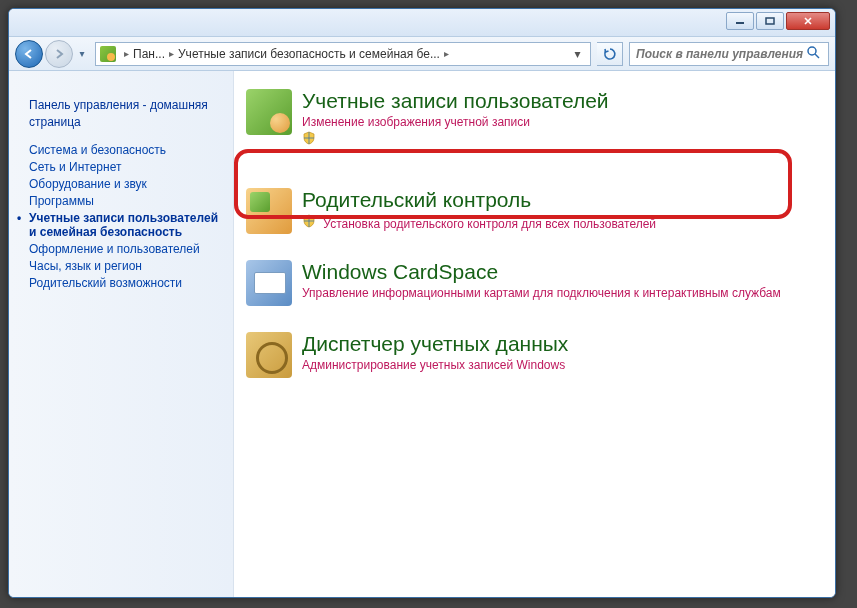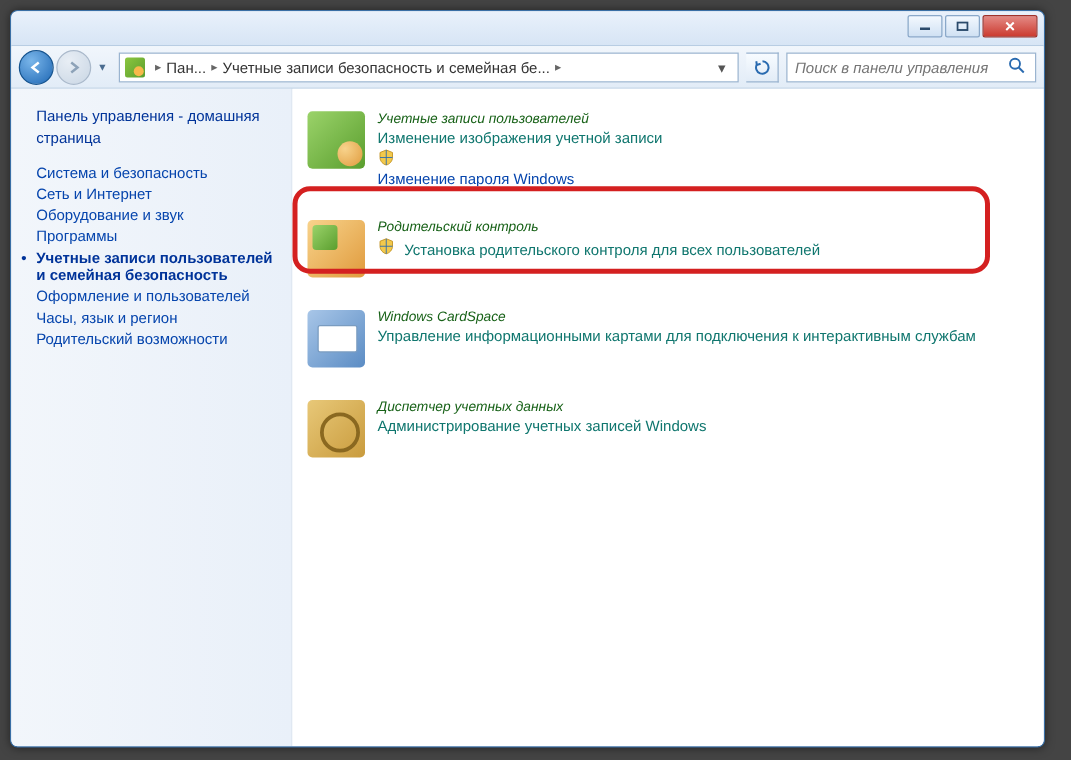--- a/index.html
+++ b/index.html
@@ -89,31 +89,31 @@
     background: linear-gradient(to bottom, #f7fbff, #e2ecf7);
     display: flex; align-items: center; justify-content: center; color: #2a6bb0;
   }
   .search {
     width: 200px; height: 24px; margin-left: 6px;
     background: #fff; border: 1px solid #9ab4d0;
     display: flex; align-items: center; padding: 0 6px;
   }
   .search input {
     flex: 1; border: none; outline: none; font-size: 12px;
-    font-style: italic; color: #888; background: transparent;
+    font-style: italic; color: #888; background: transparent; font-weight: bold;
   }
   .search-icon { width: 16px; color: #2a6bb0; font-size: 13px; }
 
   .content { display: flex; height: calc(100% - 62px); }
   .sidebar {
     width: 225px; padding: 14px 8px 14px 20px;
     background: linear-gradient(to right, #f2f6fb, #e9f0f9);
     border-right: 1px solid #d8e2ee;
   }
-  .side-head { color: #003399; font-size: 12px; margin-bottom: 12px; line-height: 1.4; }
+  .side-head { color: #003399; font-size: 12px; margin-bottom: 12px; line-height: 1.4; margin-top: 12px; }
   .side-item { display: block; color: #0645ad; font-size: 12px; margin: 3px 0; cursor: pointer; }
   .side-item.active { color: #003399; font-weight: bold; position: relative; }
   .side-item.active::before {
     content: "•"; position: absolute; left: -12px; color: #003399;
   }
 
   .main {
     flex: 1; padding: 14px 20px 14px 6px; background: #fff; position: relative;
   }
   .category {
@@ -140,24 +140,24 @@
     content: ""; position: absolute; left: 8px; top: 12px; width: 30px; height: 20px;
     background: #fff; border-radius: 2px; border: 1px solid #7a9cc0;
   }
   .ic-cred { background: linear-gradient(135deg, #e8c878, #c99b3d); }
   .ic-cred::after {
     content: ""; position: absolute; left: 10px; top: 10px; width: 26px; height: 26px;
     border-radius: 50%; border: 3px solid #8a6820;
   }
   .cat-body { flex: 1; }
   .cat-title {
-    color: #176117; font-size: 11px; margin-bottom: 2px; cursor: pointer; font-style: italic;
+    color: #176117; font-size: 21px; margin-bottom: 2px; cursor: pointer;
   }
   .cat-link {
-    color: #0f766e; font-size: 12px; display: inline-flex; align-items: center;
+    color: #be185d; font-size: 12px; display: inline-flex; align-items: center;
     margin-bottom: 2px; cursor: pointer;
   }
   .cat-link-cut { color: #0645ad; font-size: 12px; }
   .shield {
     width: 14px; height: 14px; margin-right: 4px; flex-shrink: 0;
     display: inline-block;
   }
   .shield svg { width: 14px; height: 14px; display: block; }
 
   .highlight-box {

